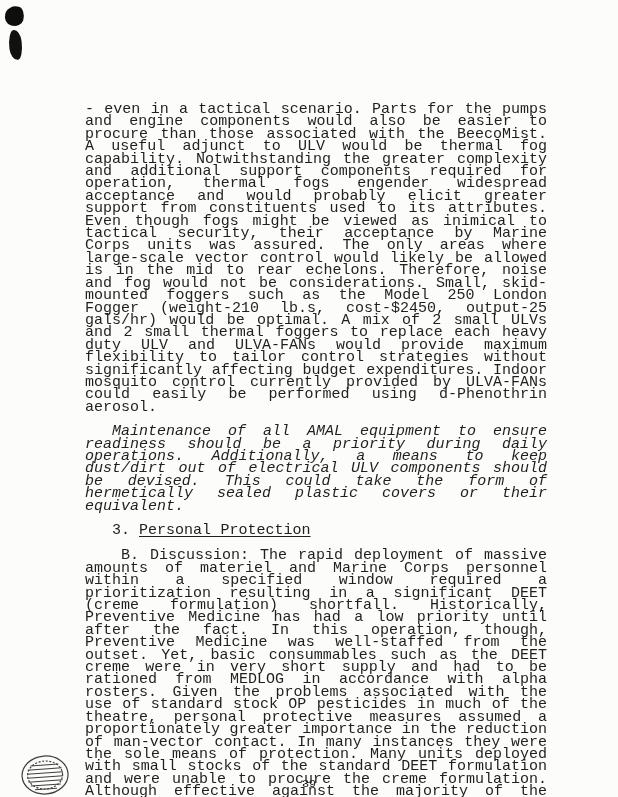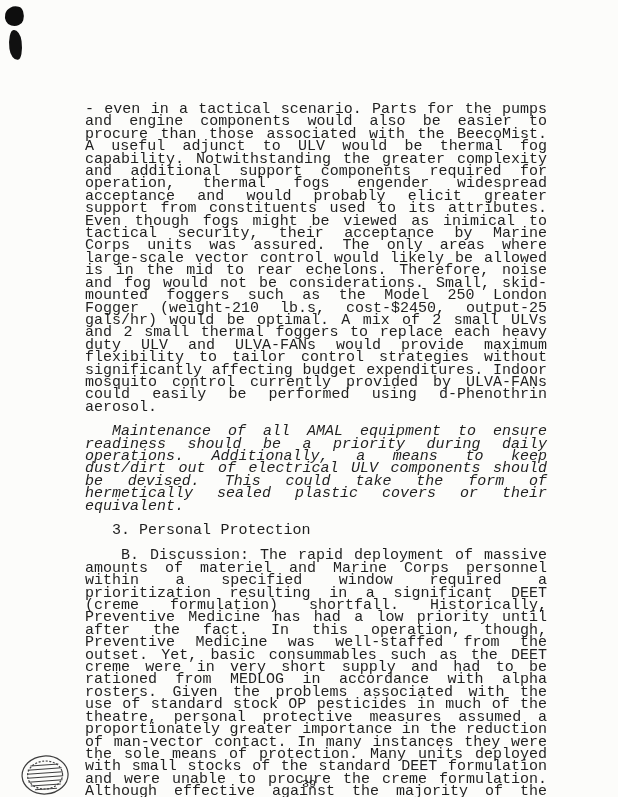--- a/index.html
+++ b/index.html
@@ -28,21 +28,21 @@
     text-align: justify;
     letter-spacing: 0px;
     word-spacing: 0.5px;
   }
   p { margin: 0 0 12px 0; }
   .para-first { text-indent: 0; }
   .para-indent { text-indent: 3ch; font-style: italic; }
   .item-para { text-indent: 4ch; margin-bottom: 13px; }
   .heading { margin: 10px 0 13px 0; padding-left: 3ch; text-align: left; }
   .heading .num { margin-right: 1ch; }
-  .underline { text-underline-offset: 2px; }
+  .underline { text-decoration: underline; text-underline-offset: 2px; }
   
   .blob1 {
     position: absolute; left: 5px; top: 6px; width: 19px; height: 20px;
     background: #0e0e0e;
     border-radius: 60% 40% 55% 45% / 50% 60% 40% 50%;
     transform: rotate(14deg);
   }
   .blob2 {
     position: absolute; left: 9px; top: 30px; width: 13px; height: 30px;
     background: #111;

